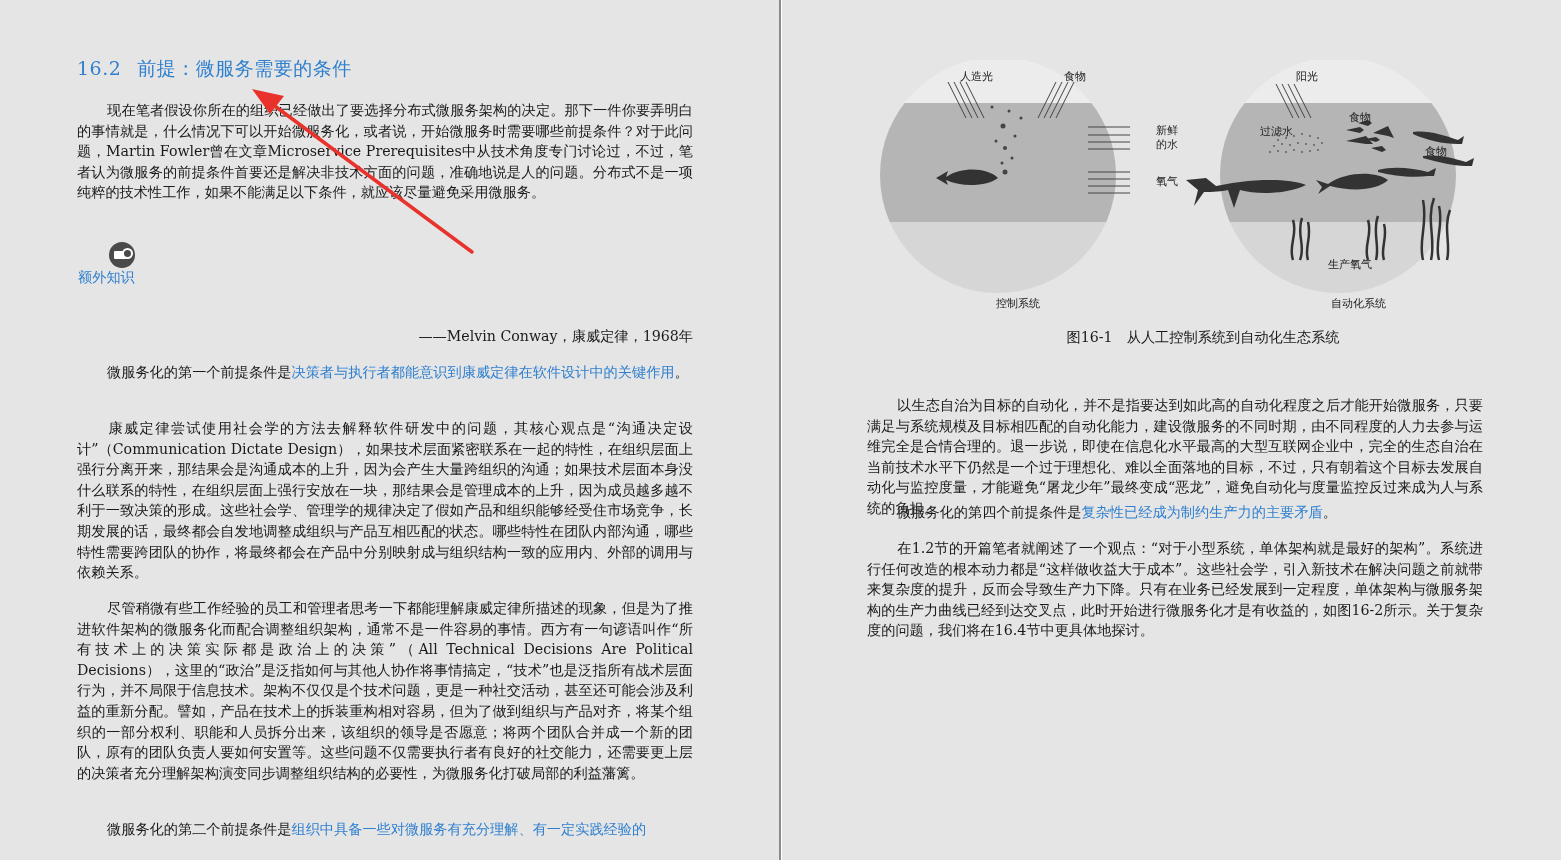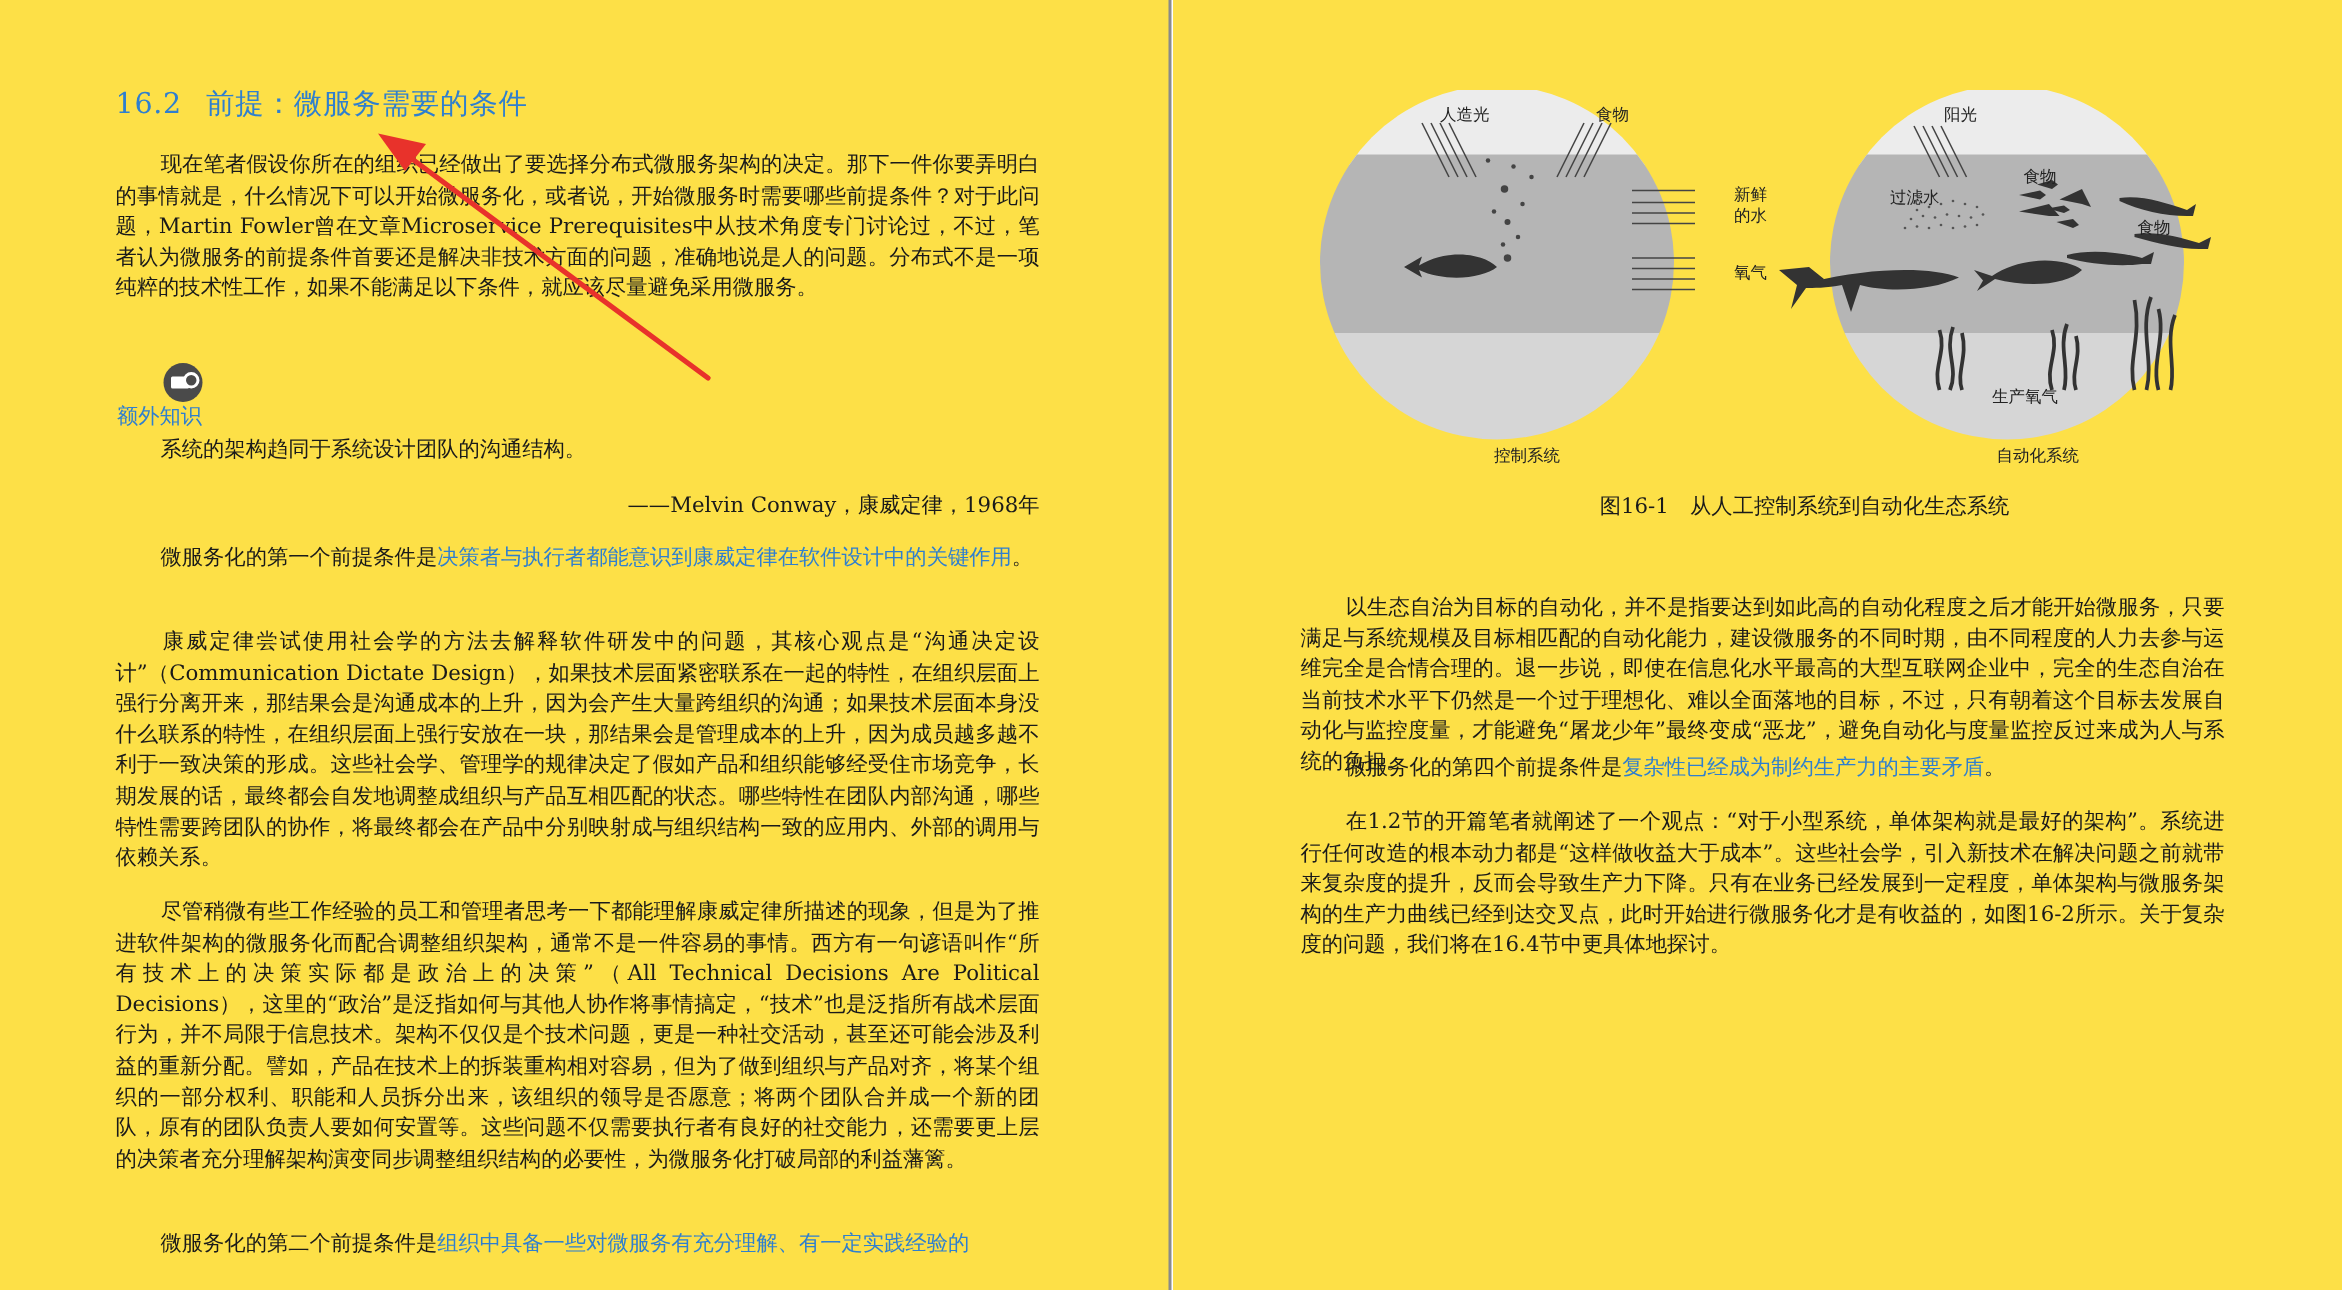--- a/index.html
+++ b/index.html
@@ -1,18 +1,18 @@
 <!DOCTYPE html>
 <html><head>
 <meta charset="utf-8">
 <style>
   html, body { margin:0; padding:0; }
   body { width:1561px; height:860px; background:#ffffff; position:relative; overflow:hidden;
          font-family:"DejaVu Serif","Liberation Serif",serif; color:#1a1a1a; }
-  .page { position:absolute; top:0; height:860px; background:#fde047; }
+  .page { position:absolute; top:0; height:860px; background:#e5e5e5; }
   #left-page { left:0; width:780px; }
   #right-page { left:782px; width:779px; }
   #divider { position:absolute; left:779px; top:0; width:2px; height:860px; background:#8a8a8a; }
   .heading { position:absolute; left:77px; top:56px; font-size:19px; color:#2f7fcf; letter-spacing:0.5px; }
   .heading .num { margin-right:16px; }
   .para { position:absolute; font-size:14.2px; line-height:20.6px; text-align:justify; color:#1a1a1a; }
   .para .indent { display:inline-block; width:30px; }
   .hl { color:#2f7fcf; }
   .l { left:77px; width:616px; }
   .r { left:867px; width:616px; }
@@ -35,21 +35,20 @@
     <span class="num">16.2</span><span>前提：微服务需要的条件</span>
   </div>
 
   <div class="para l" style="top:100px;"><span class="indent"></span><span>现在笔者假设你所在的组织已经做出了要选择分布式微服务架构的决定。那下一件你要弄明白的事情就是，什么情况下可以开始微服务化，或者说，开始微服务时需要哪些前提条件？对于此问题，Martin Fowler曾在文章Microservice Prerequisites中从技术角度专门讨论过，不过，笔者认为微服务的前提条件首要还是解决非技术方面的问题，准确地说是人的问题。分布式不是一项纯粹的技术性工作，如果不能满足以下条件，就应该尽量避免采用微服务。</span></div>
 
   <div class="note-head">
     <span class="note-icon"></span>
     <span class="note-label">额外知识</span>
   </div>
 
-  <div class="para l" style="top:290px;"><span class="indent"></span><span>系统的架构趋同于系统设计团队的沟通结构。</span></div>
   <div class="quote-src">——Melvin Conway，康威定律，1968年</div>
 
   <div class="para l" style="top:362px;"><span class="indent"></span><span>微服务化的第一个前提条件是</span><span class="hl">决策者与执行者都能意识到康威定律在软件设计中的关键作用</span><span>。</span></div>
 
   <div class="para l" style="top:418px;"><span class="indent"></span><span>康威定律尝试使用社会学的方法去解释软件研发中的问题，其核心观点是“沟通决定设计”（Communication Dictate Design），如果技术层面紧密联系在一起的特性，在组织层面上强行分离开来，那结果会是沟通成本的上升，因为会产生大量跨组织的沟通；如果技术层面本身没什么联系的特性，在组织层面上强行安放在一块，那结果会是管理成本的上升，因为成员越多越不利于一致决策的形成。这些社会学、管理学的规律决定了假如产品和组织能够经受住市场竞争，长期发展的话，最终都会自发地调整成组织与产品互相匹配的状态。哪些特性在团队内部沟通，哪些特性需要跨团队的协作，将最终都会在产品中分别映射成与组织结构一致的应用内、外部的调用与依赖关系。</span></div>
 
   <div class="para l" style="top:598px;"><span class="indent"></span><span>尽管稍微有些工作经验的员工和管理者思考一下都能理解康威定律所描述的现象，但是为了推进软件架构的微服务化而配合调整组织架构，通常不是一件容易的事情。西方有一句谚语叫作“所有技术上的决策实际都是政治上的决策”（All Technical Decisions Are Political Decisions），这里的“政治”是泛指如何与其他人协作将事情搞定，“技术”也是泛指所有战术层面行为，并不局限于信息技术。架构不仅仅是个技术问题，更是一种社交活动，甚至还可能会涉及利益的重新分配。譬如，产品在技术上的拆装重构相对容易，但为了做到组织与产品对齐，将某个组织的一部分权利、职能和人员拆分出来，该组织的领导是否愿意；将两个团队合并成一个新的团队，原有的团队负责人要如何安置等。这些问题不仅需要执行者有良好的社交能力，还需要更上层的决策者充分理解架构演变同步调整组织结构的必要性，为微服务化打破局部的利益藩篱。</span></div>
 
   <div class="para l" style="top:819px;"><span class="indent"></span><span>微服务化的第二个前提条件是</span><span class="hl">组织中具备一些对微服务有充分理解、有一定实践经验的</span></div>
 </div>

